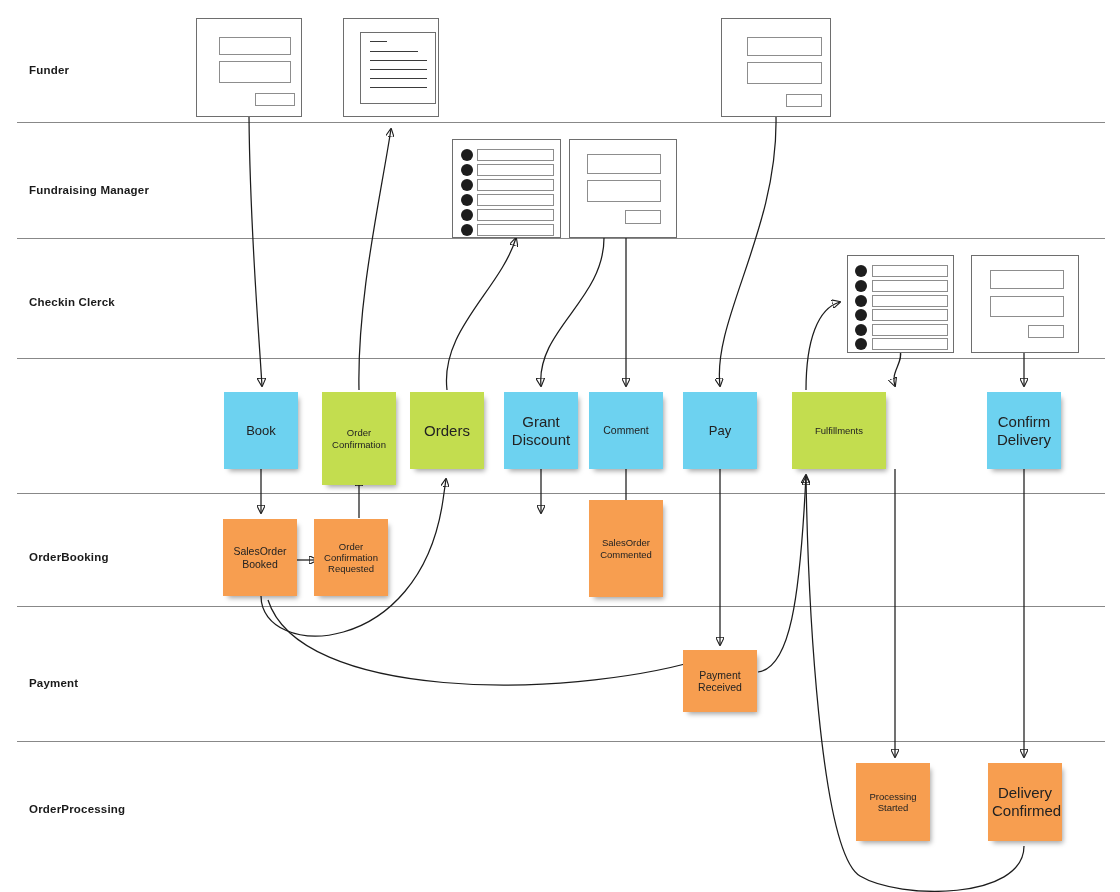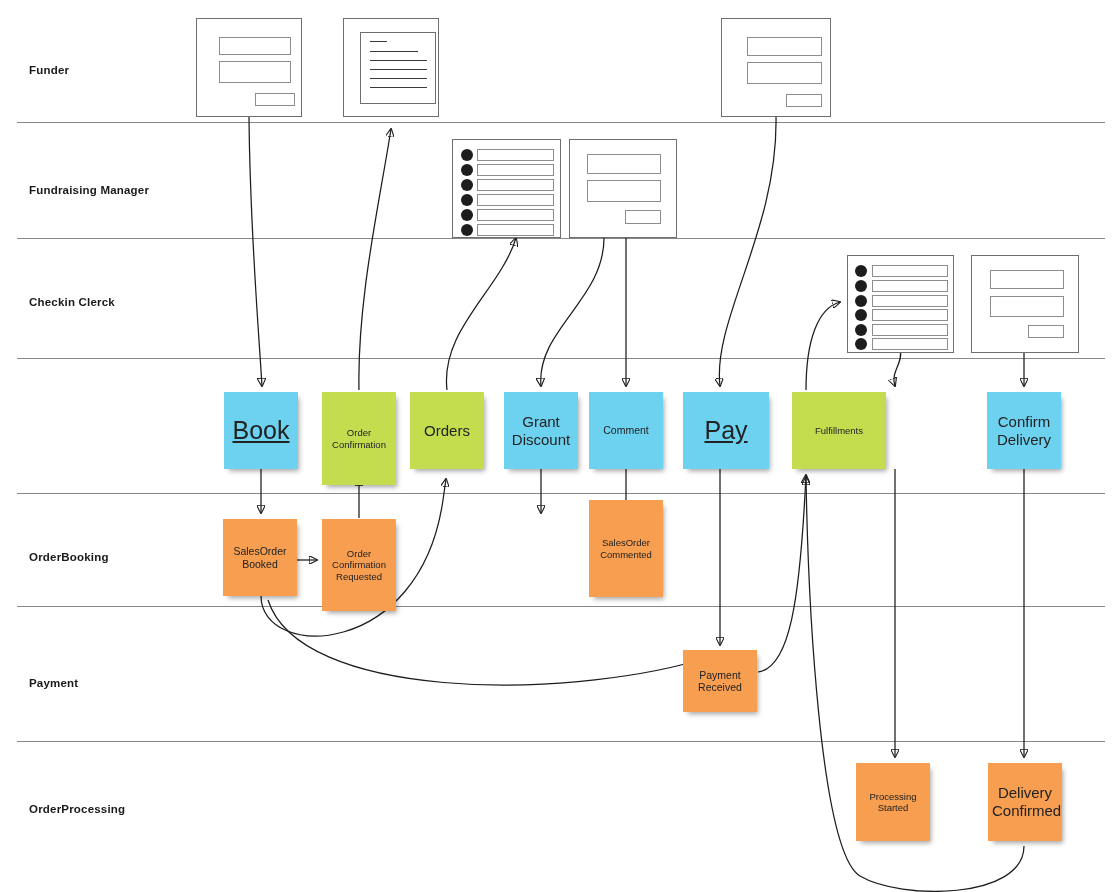--- a/index.html
+++ b/index.html
@@ -41,21 +41,21 @@
     position:absolute;box-sizing:border-box;
     display:flex;align-items:center;justify-content:center;
     text-align:center;color:#222222;line-height:1.18;
     padding:3px 4px;
     box-shadow:3px 4px 5px -2px rgba(0,0,0,.36);
   }
   .sticky.blue{background:#6dd2f0;}
   .sticky.green{background:#c3dd4f;}
   .sticky.orange{background:#f79e50;}
   .sticky .txt{display:block;width:100%;}
-  .fs-big{font-size:25px;text-decoration:underline;}
+  .fs-big{font-size:13px;}
   .fs-mid{font-size:15px;}
   .fs-sm{font-size:10.5px;}
   .fs-xs{font-size:9.5px;}
 </style>
 </head>
 <body>
 
 <div id="stage">
 
   <div class="lane-divider" style="top:122px"></div>
@@ -195,34 +195,34 @@
     </div>
   <div class="sticky green" style="left:410px;top:392px;width:74px;height:77px">
       <span class="txt fs-mid">Orders</span>
     </div>
   <div class="sticky blue" style="left:504px;top:392px;width:74px;height:77px">
       <span class="txt fs-mid">Grant Discount</span>
     </div>
   <div class="sticky blue" style="left:589px;top:392px;width:74px;height:77px">
       <span class="txt fs-sm">Comment</span>
     </div>
-  <div class="sticky blue" style="left:683px;top:392px;width:86px;height:77px">
+  <div class="sticky blue" style="left:683px;top:392px;width:74px;height:77px">
       <span class="txt fs-big">Pay</span>
     </div>
   <div class="sticky green" style="left:792px;top:392px;width:94px;height:77px">
       <span class="txt fs-xs">Fulfillments</span>
     </div>
   <div class="sticky blue" style="left:987px;top:392px;width:74px;height:77px">
       <span class="txt fs-mid">Confirm Delivery</span>
     </div>
 
   <div class="sticky orange" style="left:223px;top:519px;width:74px;height:77px">
       <span class="txt fs-sm">SalesOrder Booked</span>
     </div>
-  <div class="sticky orange" style="left:322px;top:519px;width:74px;height:92px">
+  <div class="sticky orange" style="left:314px;top:519px;width:74px;height:77px">
       <span class="txt fs-xs">Order Confirmation Requested</span>
     </div>
   <div class="sticky orange" style="left:589px;top:500px;width:74px;height:97px">
       <span class="txt fs-xs">SalesOrder Commented</span>
     </div>
 
   <div class="sticky orange" style="left:683px;top:650px;width:74px;height:62px">
       <span class="txt fs-sm">Payment Received</span>
     </div>
 

